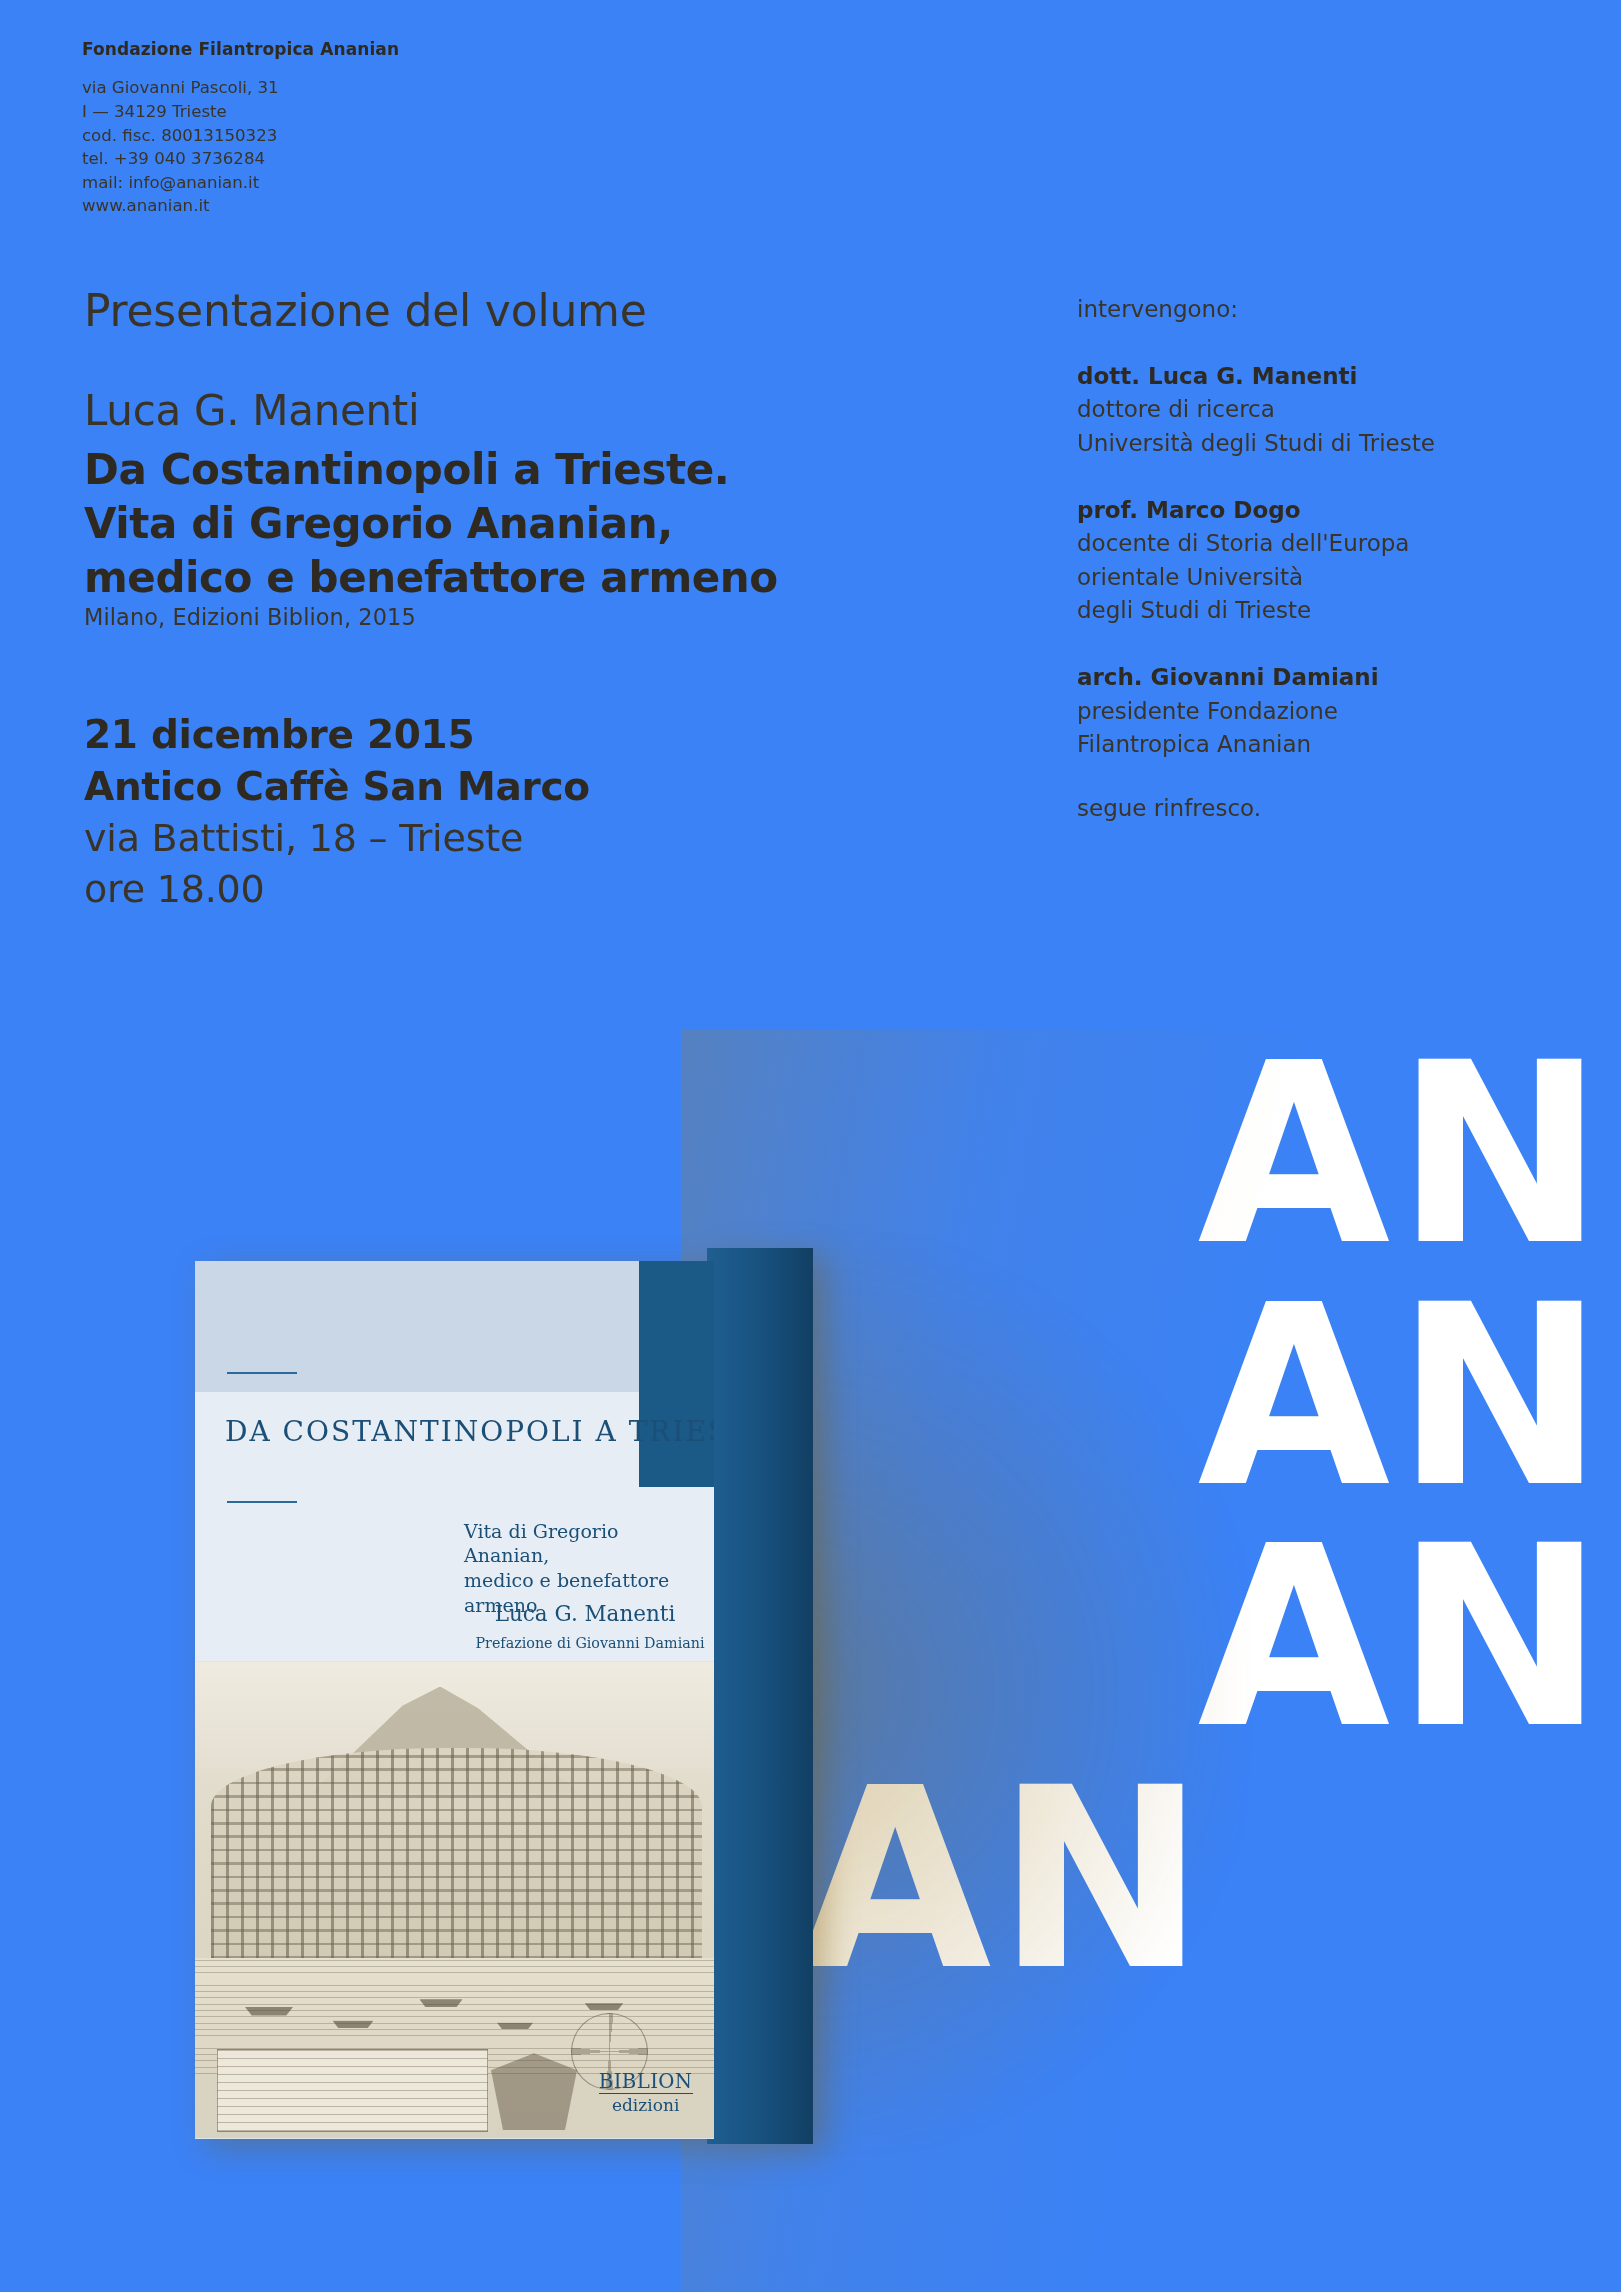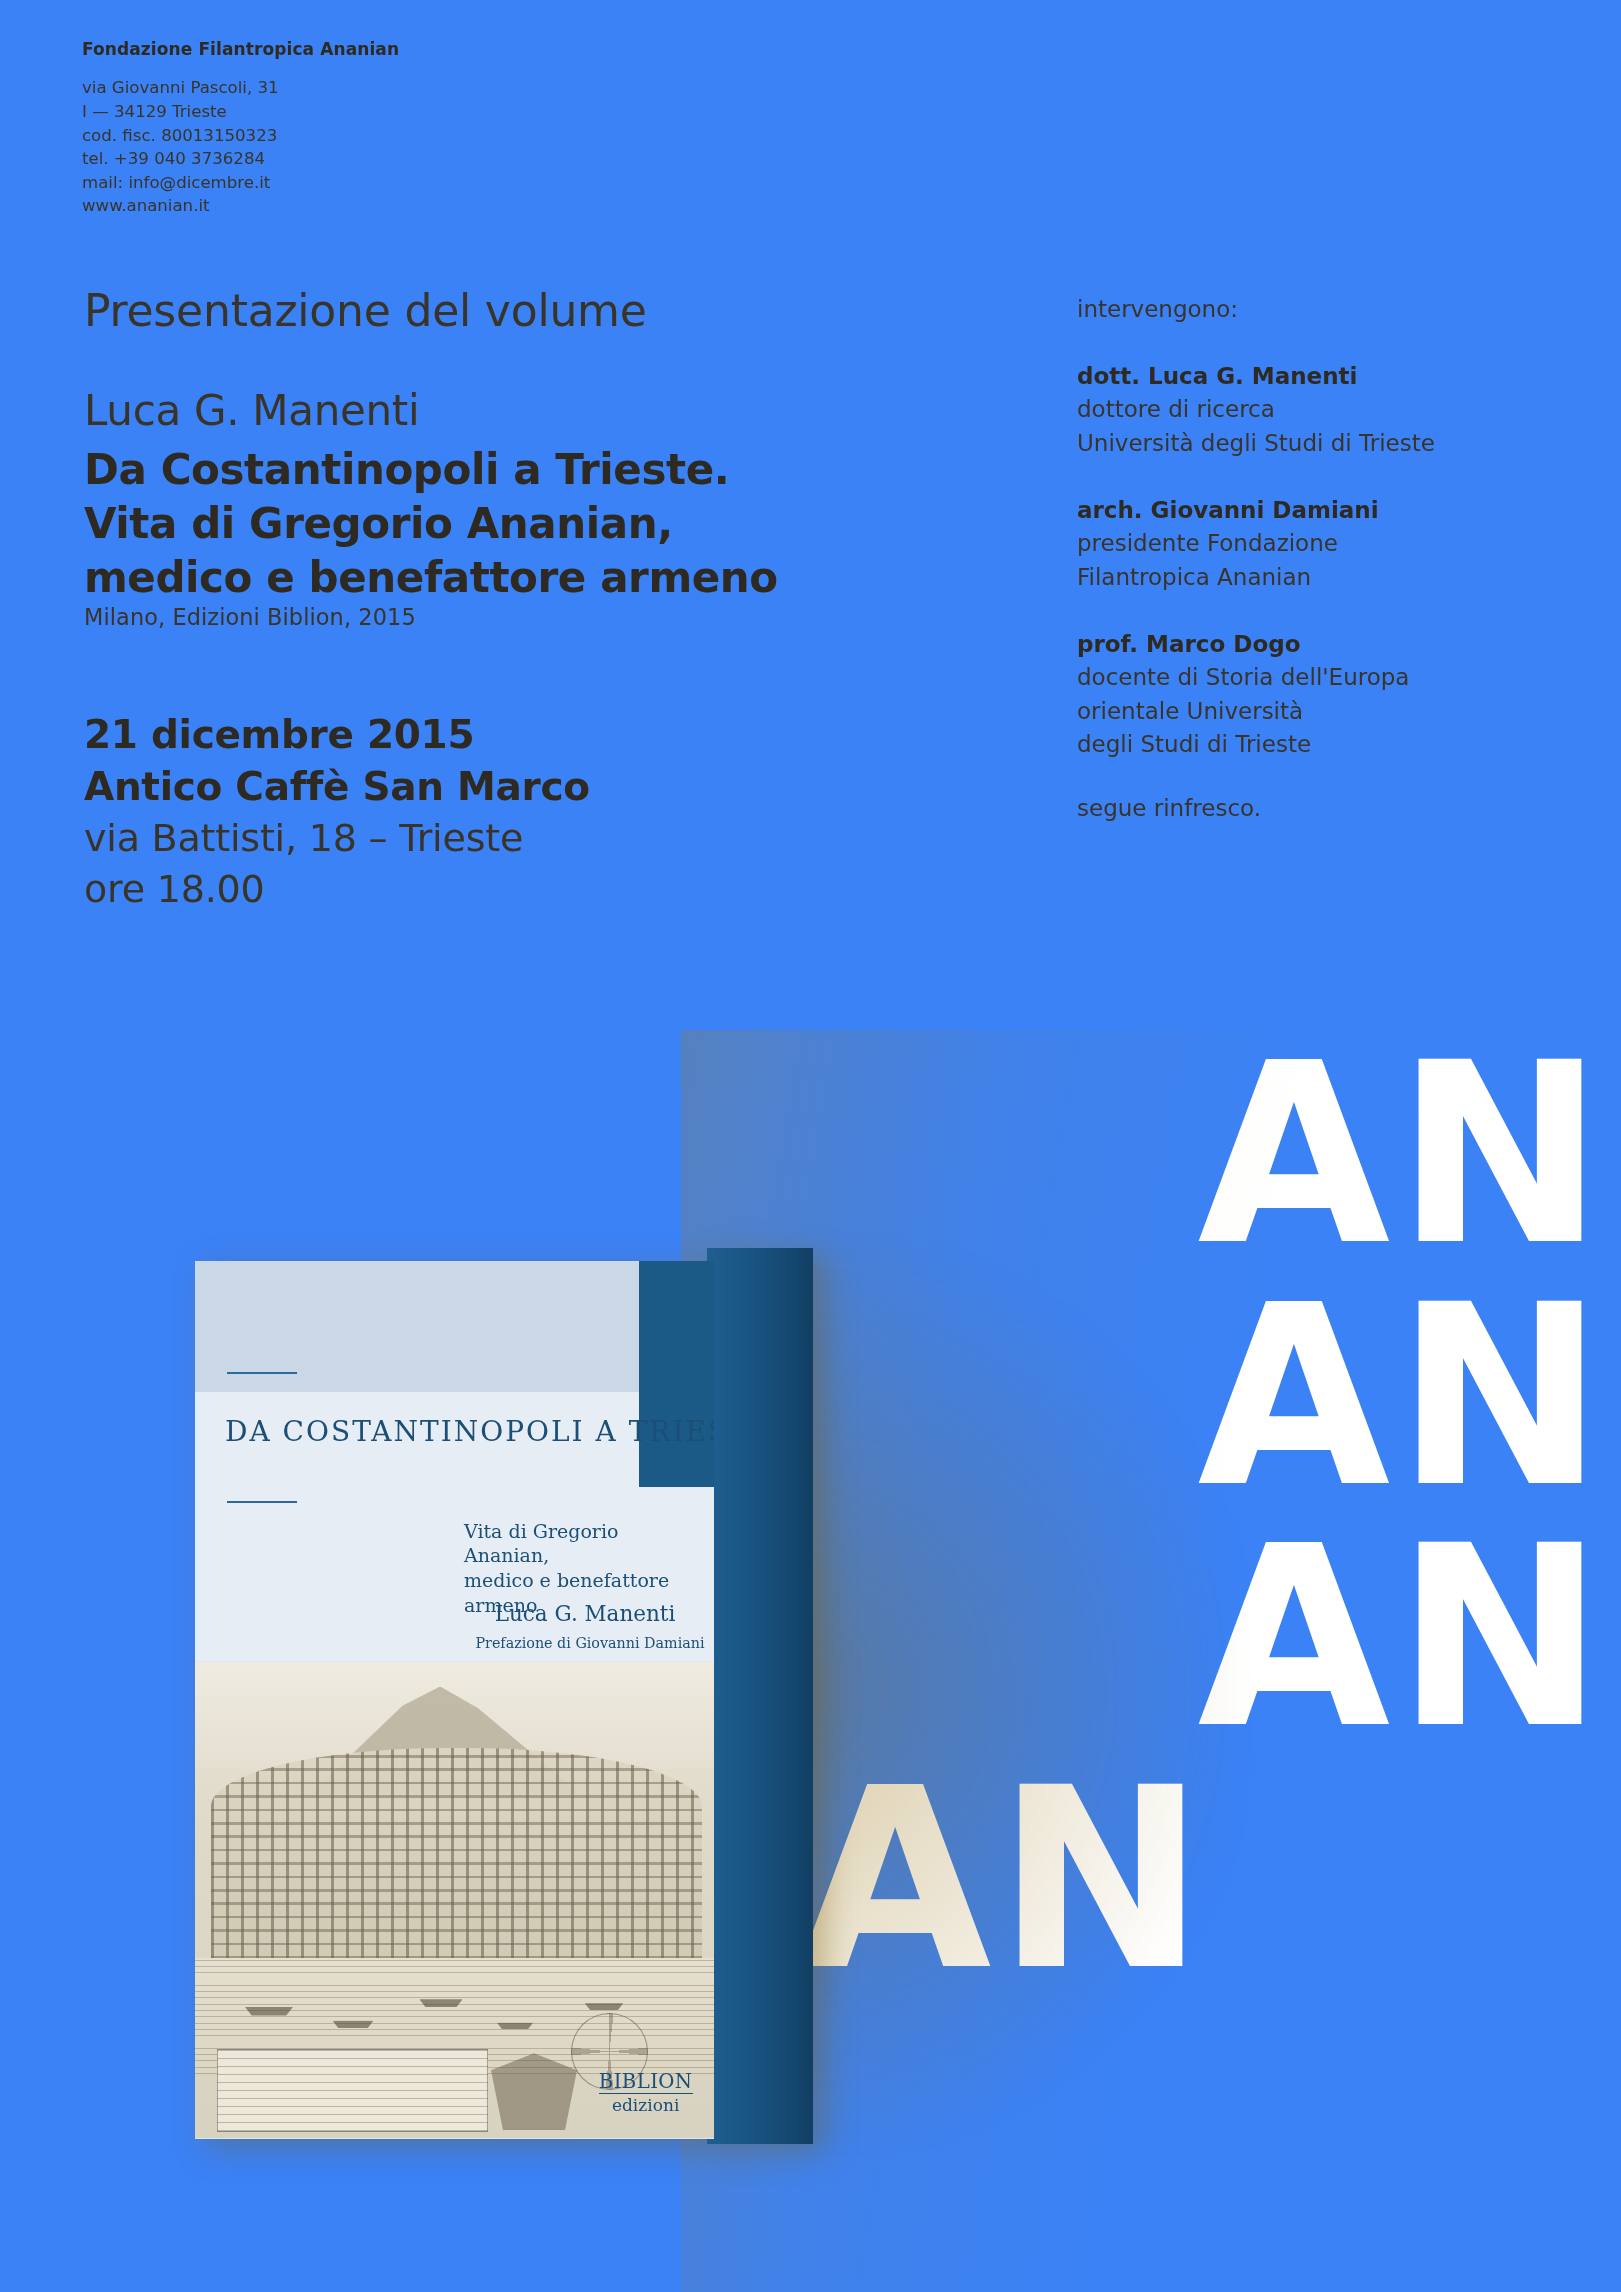--- a/index.html
+++ b/index.html
@@ -382,21 +382,21 @@
 
 <div class="poster">
 
   <div class="org-block">
     <div class="org-name">Fondazione Filantropica Ananian</div>
     <div class="org-lines">
       <div>via Giovanni Pascoli, 31</div>
       <div>I — 34129 Trieste</div>
       <div>cod. fisc. 80013150323</div>
       <div>tel. +39 040 3736284</div>
-      <div>mail: info@dicembre.it</div>
+      <div>mail: info@ananian.it</div>
       <div>www.ananian.it</div>
     </div>
   </div>
 
   <div class="main-left">
     <div class="presentation-line">Presentazione del volume</div>
 
     <div class="book-block">
       <div class="book-author">Luca G. Manenti</div>
       <div class="book-title">
@@ -418,30 +418,30 @@
   <div class="speakers">
     <div class="speakers-intro">intervengono:</div>
 
     <div class="speaker">
       <div class="speaker-name">dott. Luca G. Manenti</div>
       <div class="speaker-role" style="white-space: pre-line;">dottore di ricerca
 Università degli Studi di Trieste</div>
     </div>
 
     <div class="speaker">
-      <div class="speaker-name">arch. Giovanni Damiani</div>
-      <div class="speaker-role" style="white-space: pre-line;">presidente Fondazione
-Filantropica Ananian</div>
-    </div>
-
-    <div class="speaker">
       <div class="speaker-name">prof. Marco Dogo</div>
       <div class="speaker-role" style="white-space: pre-line;">docente di Storia dell'Europa
 orientale Università
 degli Studi di Trieste</div>
+    </div>
+
+    <div class="speaker">
+      <div class="speaker-name">arch. Giovanni Damiani</div>
+      <div class="speaker-role" style="white-space: pre-line;">presidente Fondazione
+Filantropica Ananian</div>
     </div>
 
     <div class="speakers-note">segue rinfresco.</div>
   </div>
 
   <div class="backdrop">
     <div class="backdrop-row r1">AN</div>
     <div class="backdrop-row r2">AN</div>
     <div class="backdrop-row r3">AN</div>
     <div class="backdrop-row r4">IAN</div>

